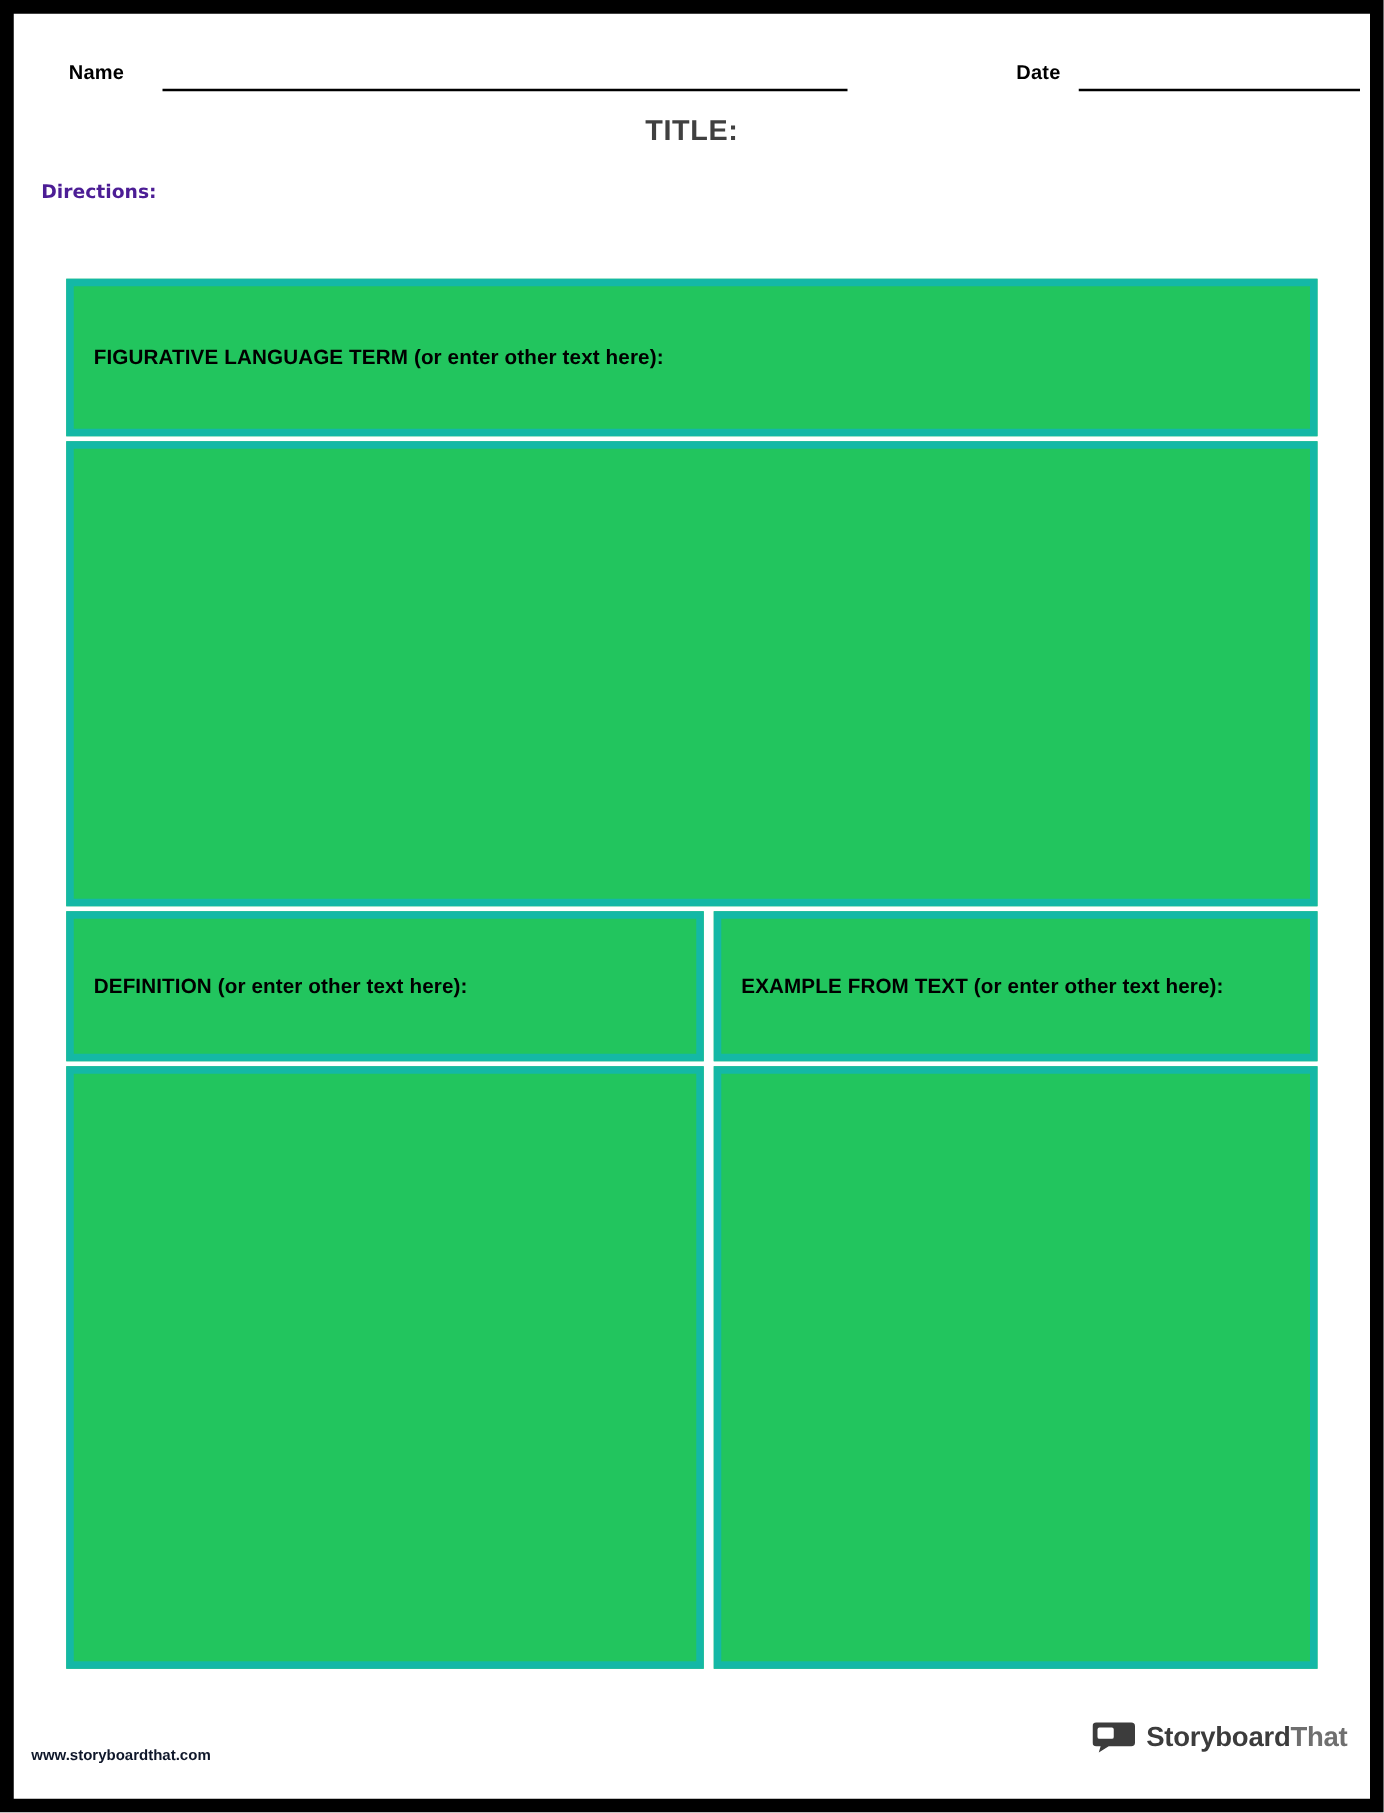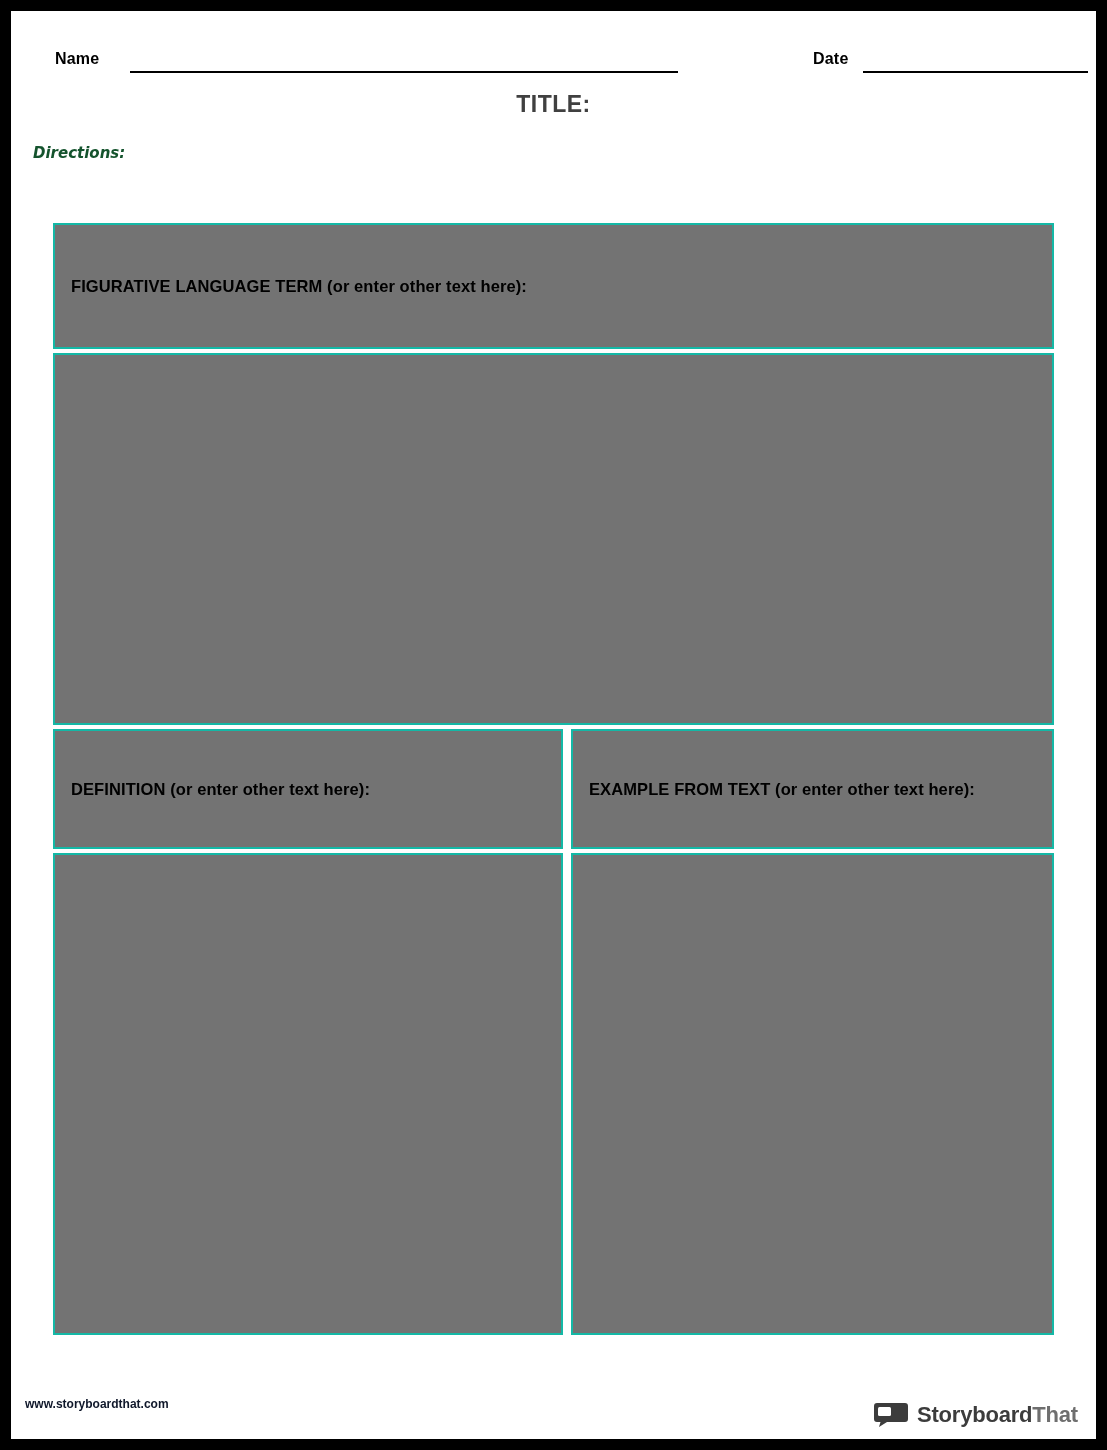--- a/index.html
+++ b/index.html
@@ -71,39 +71,38 @@
     letter-spacing: 0.5px;
     color: #404040;
   }
 
   
   .directions {
     position: absolute;
     top: 133px;
     left: 22px;
     font-size: 15px;
-    font-style: italic;
-    font-weight: bold;
-    color: #14532d;
+    font-weight: bold;
+    color: #4c1d95;
     font-family: "DejaVu Sans", sans-serif;
   }
 
   
   .grid {
     position: absolute;
     left: 42px;
     top: 212px;
     width: 1001px;
     height: 1112px;
   }
   .cell {
     position: absolute;
     box-sizing: border-box;
-    border: 2px solid #14b8a6;
-    background: #737373;
+    border: 6px solid #14b8a6;
+    background: #22c55e;
   }
   .cell-label {
     font-size: 16.5px;
     font-weight: bold;
     color: #000;
     letter-spacing: 0.1px;
     padding: 0 16px;
   }
   .label-cell {
     display: flex;
@@ -123,21 +122,21 @@
     position: absolute;
     left: 14px;
     bottom: 28px;
     font-size: 12px;
     font-weight: bold;
     color: #0f172a;
   }
   .brand {
     position: absolute;
     right: 18px;
-    bottom: 11px;
+    bottom: 36px;
     display: flex;
     align-items: flex-end;
     gap: 9px;
   }
   .brand-icon {
     width: 34px;
     height: 26px;
     display: block;
   }
   .brand-text {

